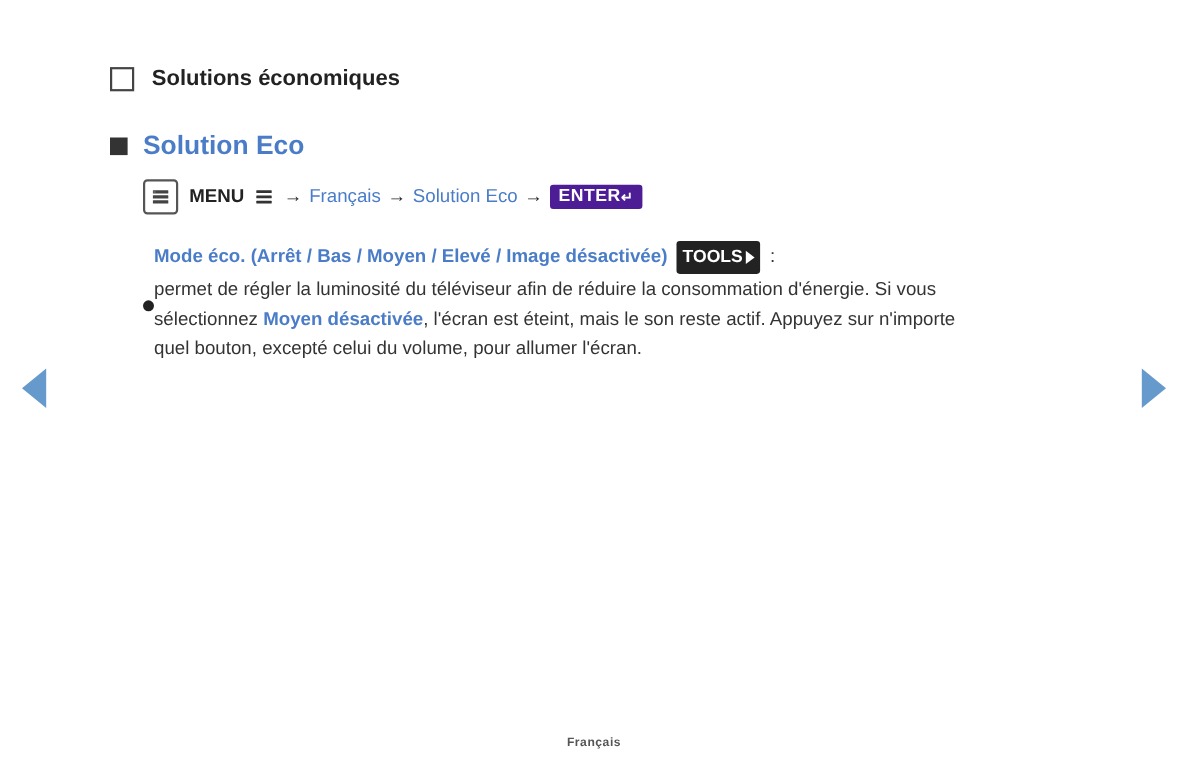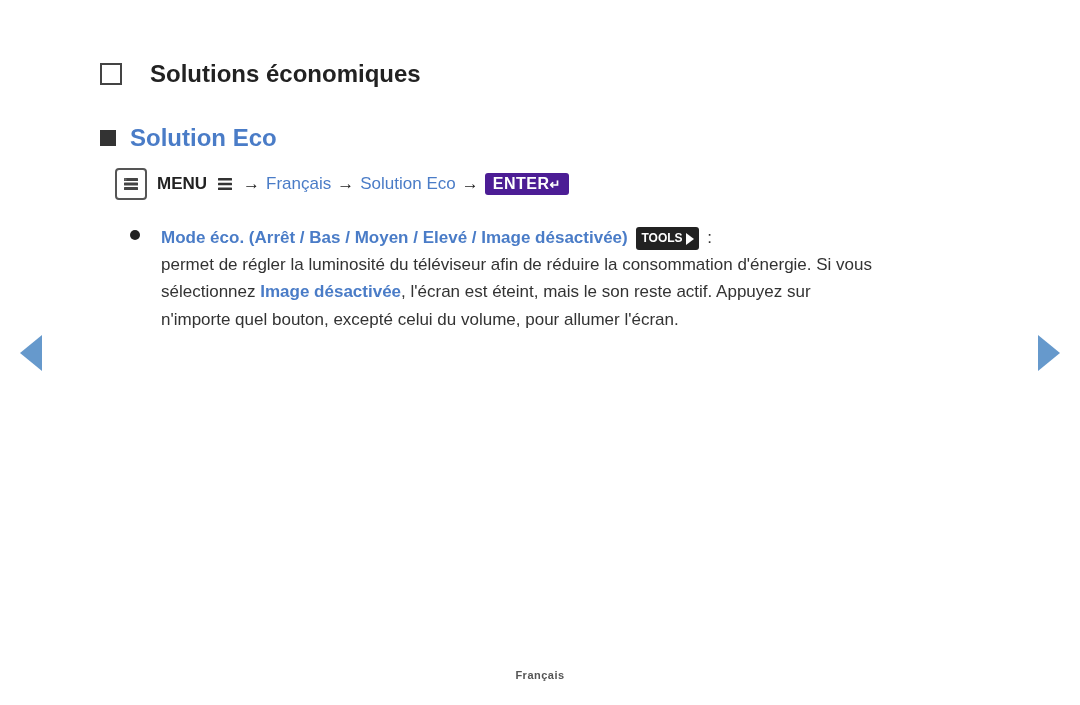--- a/index.html
+++ b/index.html
@@ -17,26 +17,26 @@
       position: relative;
       overflow: hidden;
     }
 
     .page-content {
       padding: 60px 100px 40px 100px;
       max-width: 980px;
     }
 
     .main-title {
-      font-size: 24px;
-      font-weight: 700;
-      color: #222222;
-      display: flex;
-      align-items: center;
-      gap: 28px;
+      font-size: 20px;
+      font-weight: 700;
+      color: #222222;
+      display: flex;
+      align-items: center;
+      gap: 16px;
       margin-bottom: 36px;
     }
 
     .main-title .checkbox-icon {
       width: 22px;
       height: 22px;
       border: 2.5px solid #444444;
       display: inline-flex;
       align-items: center;
       justify-content: center;
@@ -59,21 +59,21 @@
       background: #333333;
       display: inline-block;
       flex-shrink: 0;
     }
 
     .menu-path {
       display: flex;
       align-items: center;
       gap: 6px;
       font-size: 17px;
-      margin-left: 15px;
+      margin-left: 30px;
       margin-bottom: 24px;
       color: #222222;
     }
 
     .menu-icon {
       display: inline-flex;
       align-items: center;
       justify-content: center;
       width: 32px;
       height: 32px;
@@ -113,22 +113,22 @@
       font-size: 13px;
     }
 
     .content-list {
       margin-left: 30px;
       margin-top: 4px;
     }
 
     .list-item {
       display: flex;
-      align-items: flex-start;
-      gap: 21px;
+      align-items: center;
+      gap: 0;
       margin-bottom: 8px;
     }
 
     .bullet {
       width: 10px;
       height: 10px;
       background: #222222;
       border-radius: 50%;
       margin-top: 6px;
       flex-shrink: 0;
@@ -185,21 +185,21 @@
       font-weight: 600;
       color: #555555;
       letter-spacing: 0.5px;
     }
 
     .tools-badge-wrapper {
       display: inline-flex;
       align-items: center;
       background: #222222;
       color: #ffffff;
-      font-size: 12px;
+      font-size: 16px;
       font-weight: 700;
       padding: 2px 5px 2px 5px;
       border-radius: 3px;
       margin: 0 4px;
       vertical-align: middle;
       gap: 3px;
     }
 
     .tools-flag {
       display: inline-block;
@@ -254,21 +254,21 @@
     <div class="list-item">
       <div class="bullet"></div>
       <div class="item-content">
         <span class="item-title">Mode éco. (Arrêt / Bas / Moyen / Elevé / Image désactivée)</span>
         <span class="tools-badge-wrapper">
           <span>TOOLS</span>
           <span class="tools-flag"></span>
         </span>
         <span> :</span>
         <br>
-        <span>permet de régler la luminosité du téléviseur afin de réduire la consommation d'énergie. Si vous sélectionnez </span><span class="inline-blue">Image désactivée</span><span>, l'écran est éteint, mais le son reste actif. Appuyez sur n'importe quel bouton, excepté celui du volume, pour allumer l'écran.</span>
+        <span>permet de régler la luminosité du téléviseur afin de réduire la consommation d'énergie. Si vous sélectionnez </span><span class="inline-blue">Moyen désactivée</span><span>, l'écran est éteint, mais le son reste actif. Appuyez sur n'importe quel bouton, excepté celui du volume, pour allumer l'écran.</span>
       </div>
     </div>
   </div>
 </div>
 
 <div class="nav-arrow-left"></div>
 <div class="nav-arrow-right"></div>
 
 <div class="footer">Français</div>
 

